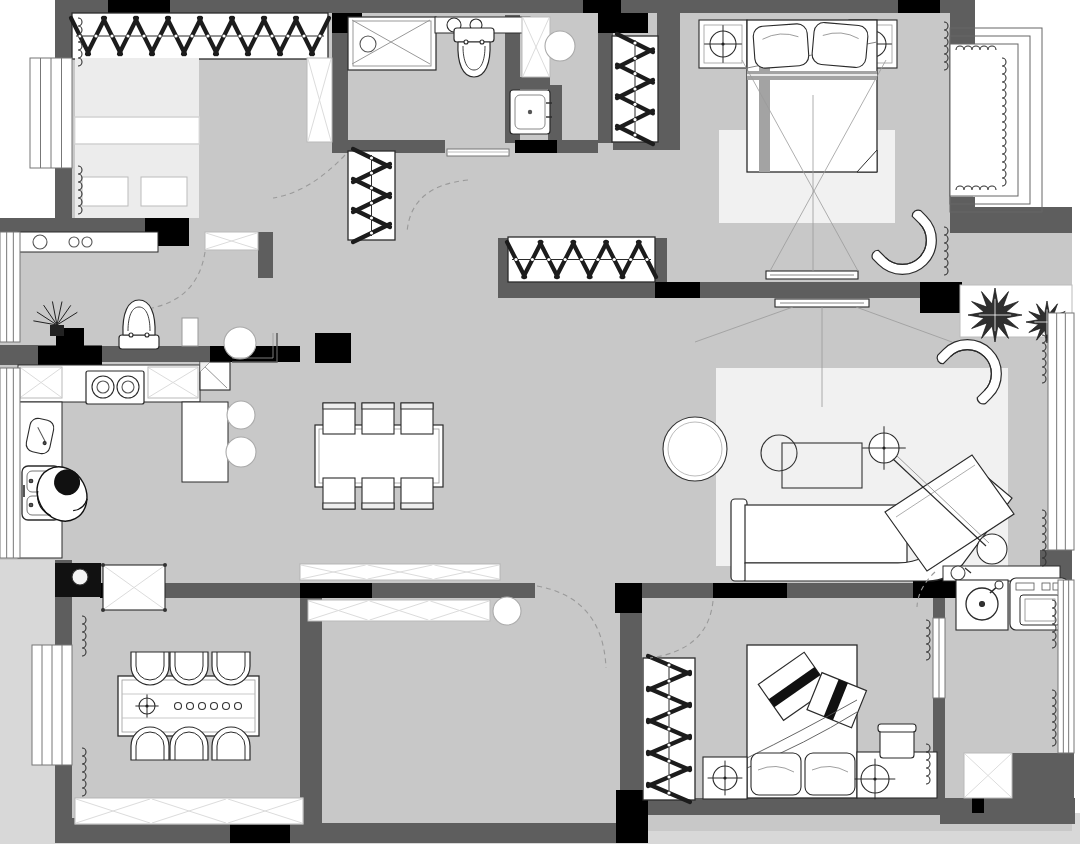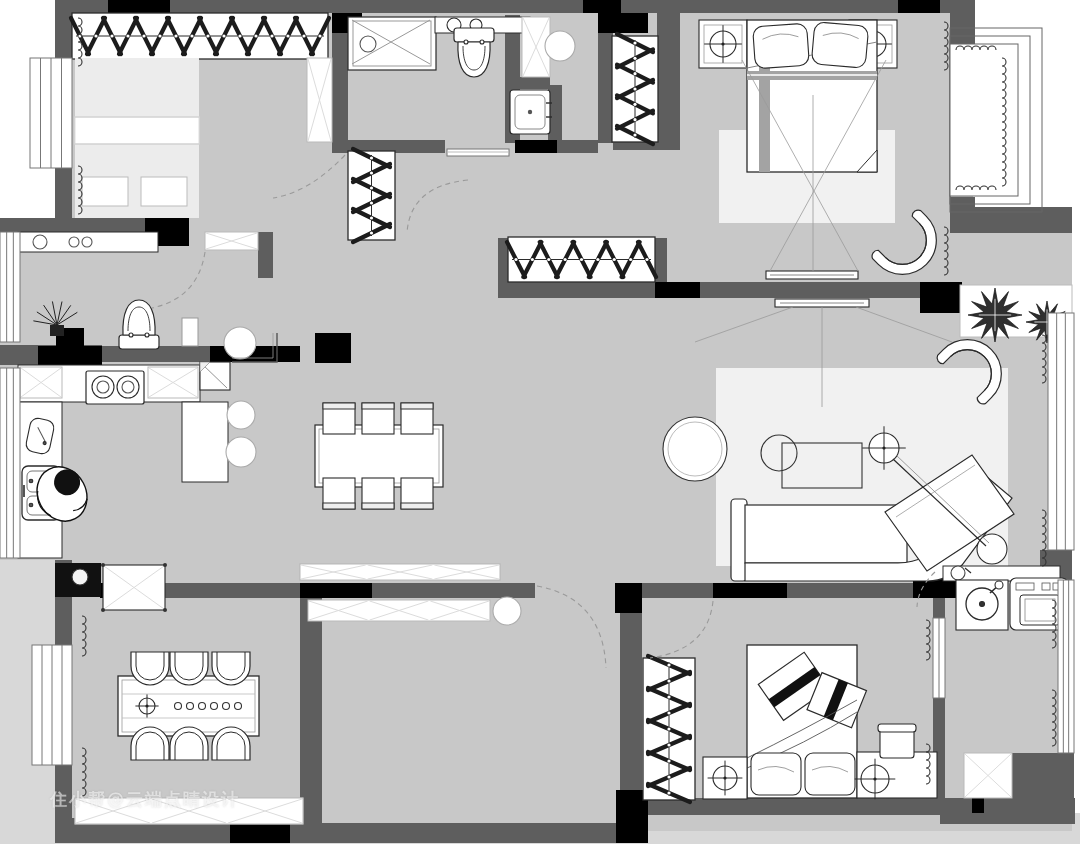--- a/index.html
+++ b/index.html
@@ -679,14 +679,13 @@
           <rect x="950" y="36" width="80" height="168" fill="none" stroke="#666" stroke-width="1" rx="0"></rect>
           <rect x="950" y="44" width="68" height="152" fill="#fff" stroke="#666" stroke-width="1" rx="0"></rect>
           <path d="M 956 50 a 4 4 0 0 1 8 0 a 4 4 0 0 1 8 0 a 4 4 0 0 1 8 0 a 4 4 0 0 1 8 0 a 4 4 0 0 1 8 0" fill="none" stroke="#333" stroke-width="1.1" stroke-dasharray="none" stroke-linecap="butt"></path>
           <path d="M 956 190 a 4 4 0 0 1 8 0 a 4 4 0 0 1 8 0 a 4 4 0 0 1 8 0 a 4 4 0 0 1 8 0 a 4 4 0 0 1 8 0" fill="none" stroke="#333" stroke-width="1.1" stroke-dasharray="none" stroke-linecap="butt"></path>
           <path d="M 1002 58 a 4 4 0 0 1 0 8 a 4 4 0 0 1 0 8 a 4 4 0 0 1 0 8 a 4 4 0 0 1 0 8 a 4 4 0 0 1 0 8 a 4 4 0 0 1 0 8 a 4 4 0 0 1 0 8 a 4 4 0 0 1 0 8 a 4 4 0 0 1 0 8 a 4 4 0 0 1 0 8 a 4 4 0 0 1 0 8 a 4 4 0 0 1 0 8 a 4 4 0 0 1 0 8 a 4 4 0 0 1 0 8 a 4 4 0 0 1 0 8 a 4 4 0 0 1 0 8" fill="none" stroke="#333" stroke-width="1.1" stroke-dasharray="none" stroke-linecap="butt"></path>
         </g>
         <path d="M 944 22 a 4 4 0 0 1 0 8 a 4 4 0 0 1 0 8 a 4 4 0 0 1 0 8 a 4 4 0 0 1 0 8 a 4 4 0 0 1 0 8 a 4 4 0 0 1 0 8" fill="none" stroke="#333" stroke-width="1.1" stroke-dasharray="none" stroke-linecap="butt"></path>
         <path d="M 944 227 a 4 4 0 0 1 0 8 a 4 4 0 0 1 0 8 a 4 4 0 0 1 0 8 a 4 4 0 0 1 0 8 a 4 4 0 0 1 0 8 a 4 4 0 0 1 0 8" fill="none" stroke="#333" stroke-width="1.1" stroke-dasharray="none" stroke-linecap="butt"></path>
       </g>
     </svg>
-  <div class="watermark">住小帮@云端点睛设计</div>
 </div>
 
 </body></html>

